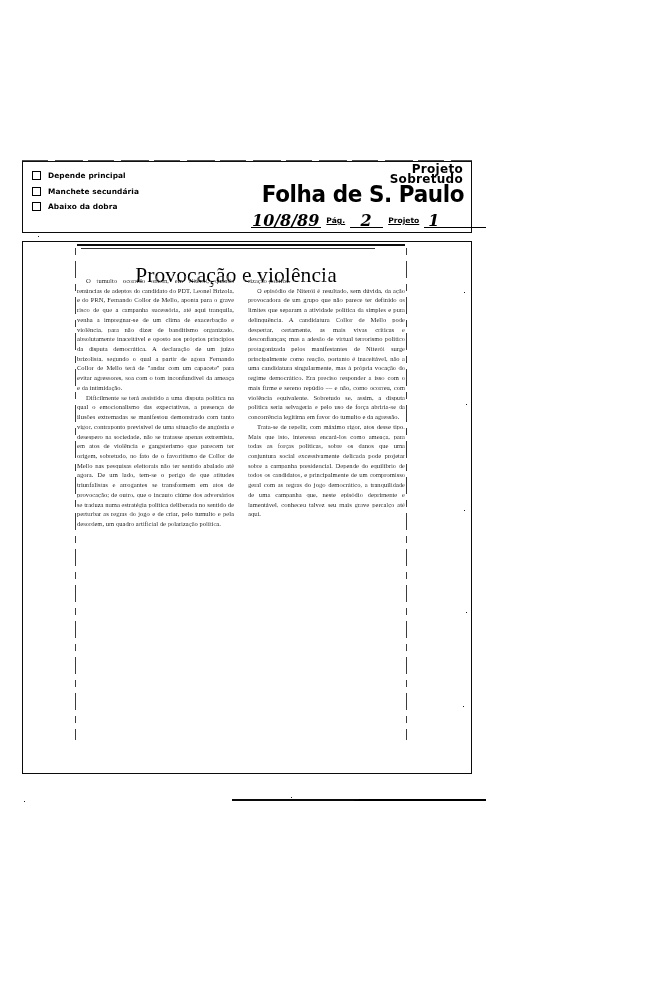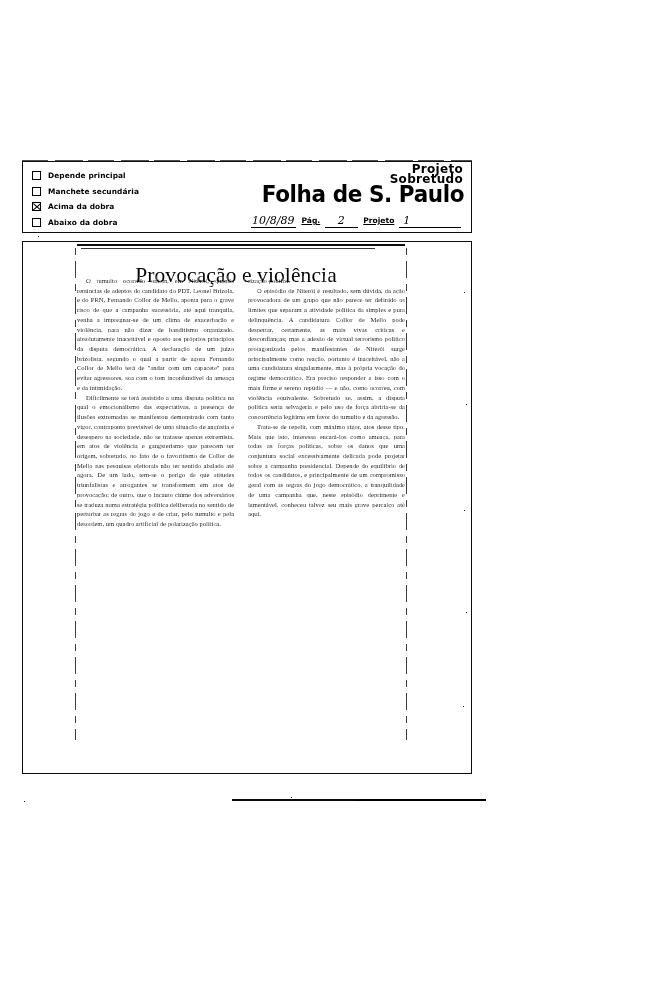--- a/index.html
+++ b/index.html
@@ -115,22 +115,22 @@
     left: 228px;
     bottom: 4px;
     display: flex;
     align-items: flex-end;
     gap: 5px;
     white-space: nowrap;
   }
   .hand {
     font-family: "DejaVu Serif", serif;
     font-style: italic;
-    font-weight: 400;
-    font-size: 11px;
+    font-weight: 700;
+    font-size: 16px;
     border-bottom: 1.3px solid #000;
     padding: 0 2px 0 1px;
     line-height: 12px;
   }
   .meta-label {
     font-family: "DejaVu Sans", sans-serif;
     font-size: 7.6px;
     font-weight: 700;
     line-height: 12px;
     padding-bottom: 1px;
@@ -289,24 +289,20 @@
     <div class="check-row">
       <span class="checkbox"></span>
       <span class="check-label">Depende principal</span>
     </div>
 
     <div class="check-row">
       <span class="checkbox"></span>
       <span class="check-label">Manchete secundária</span>
     </div>
 
-    <div class="check-row">
-      <span class="checkbox checked"></span>
-      <span class="check-label">Acima da dobra</span>
-    </div>
 
     <div class="check-row">
       <span class="checkbox"></span>
       <span class="check-label">Abaixo da dobra</span>
     </div>
 
   </div>
 
   <div id="project-stamp">
     <div>Projeto</div>

